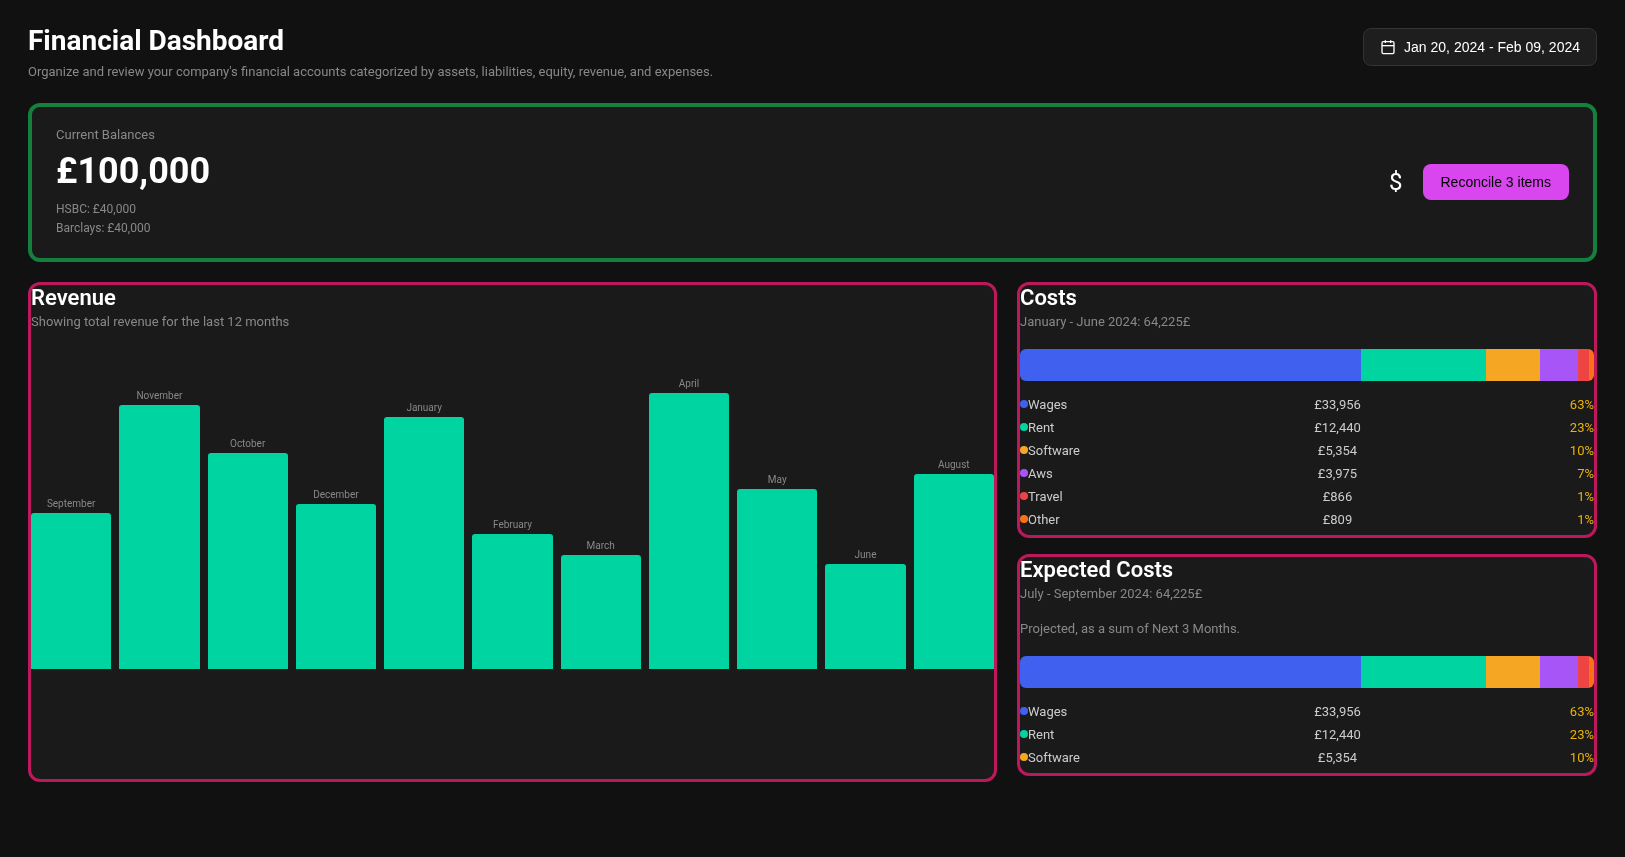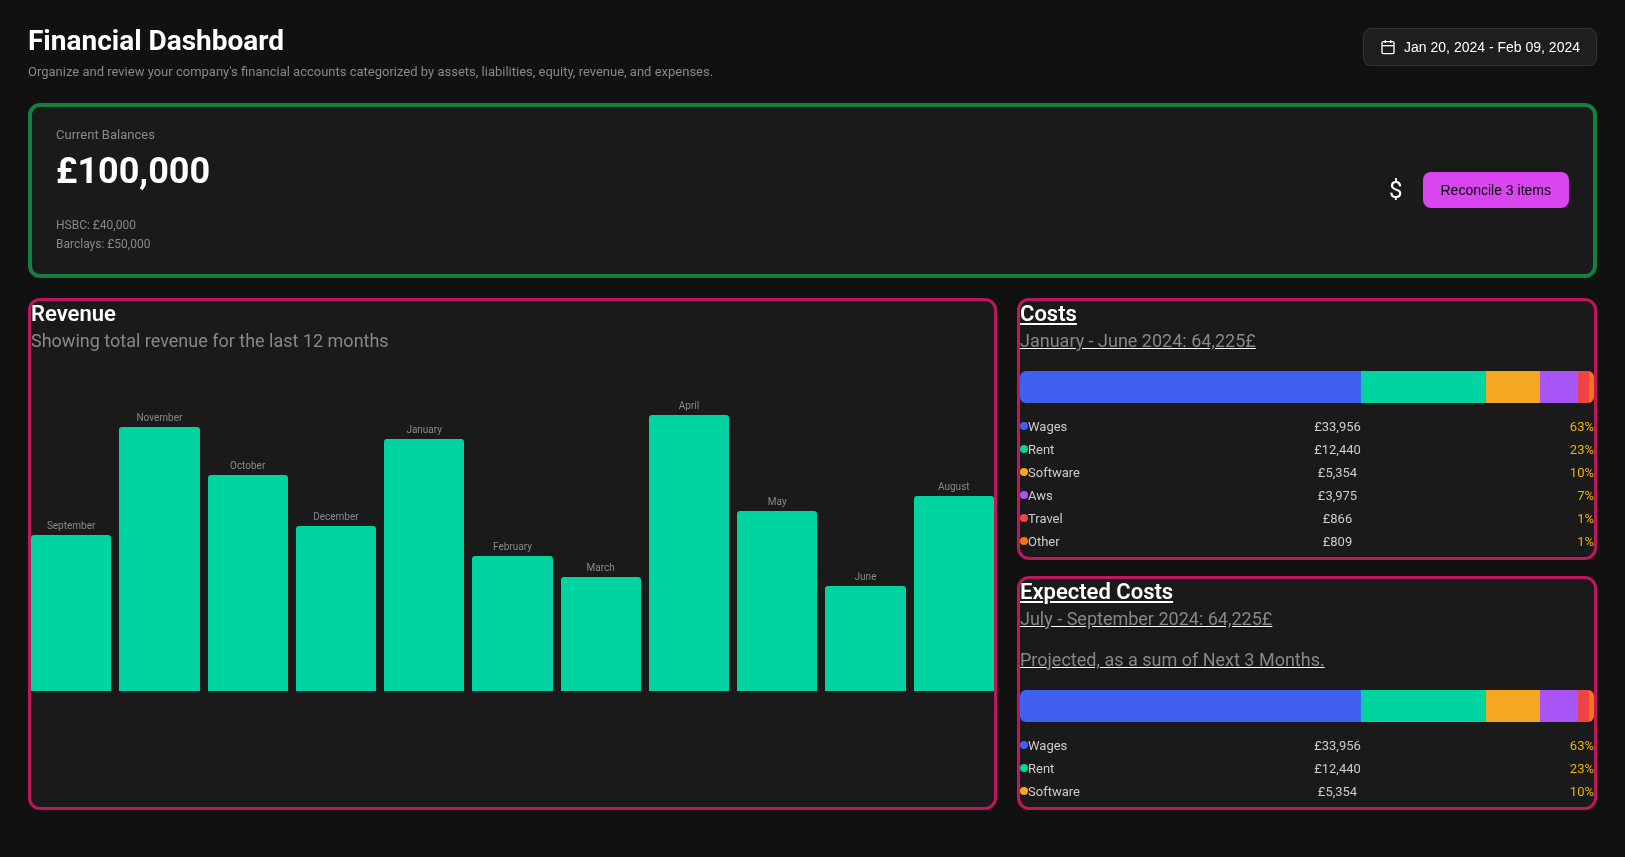--- a/index.html
+++ b/index.html
@@ -72,21 +72,21 @@
     .balance-label {
       font-size: 13px;
       color: #888888;
       margin-bottom: 8px;
     }
 
     .balance-amount {
       font-size: 36px;
       font-weight: 700;
       color: #ffffff;
-      margin-bottom: 24px;
+      margin-bottom: 8px;
     }
 
     .balance-breakdown {
       font-size: 12px;
       color: #888888;
       line-height: 1.6;
     }
 
     .balance-right {
       display: flex;
@@ -127,21 +127,21 @@
     }
 
     .card-title {
       font-size: 22px;
       font-weight: 600;
       color: #ffffff;
       margin-bottom: 4px;
     }
 
     .card-subtitle {
-      font-size: 18px;
+      font-size: 13px;
       color: #888888;
       margin-bottom: 20px;
     }
 
     .bar-chart {
       display: flex;
       align-items: flex-end;
       gap: 8px;
       height: 320px;
       margin-top: 10px;
@@ -169,21 +169,20 @@
     }
 
     .right-column {
       display: flex;
       flex-direction: column;
       gap: 16px;
     }
 
     .costs-header {
       margin-bottom: 12px;
-      text-decoration: underline;
     }
 
     .stacked-bar {
       display: flex;
       height: 32px;
       border-radius: 6px;
       overflow: hidden;
       margin-bottom: 16px;
     }
 
@@ -247,21 +246,21 @@
       <span>Jan 20, 2024 - Feb 09, 2024</span>
     </button>
   </div>
 
   <div class="current-balances-card">
     <div class="balance-left">
       <div class="balance-label">Current Balances</div>
       <div class="balance-amount">£100,000</div>
       <div class="balance-breakdown">
         <div>HSBC: £40,000</div>
-        <div>Barclays: £50,000</div>
+        <div>Barclays: £40,000</div>
       </div>
     </div>
     <div class="balance-right">
       <span class="dollar-icon">$</span>
       <button class="reconcile-btn">Reconcile 3 items</button>
     </div>
   </div>
 
   <div class="main-grid">
 

